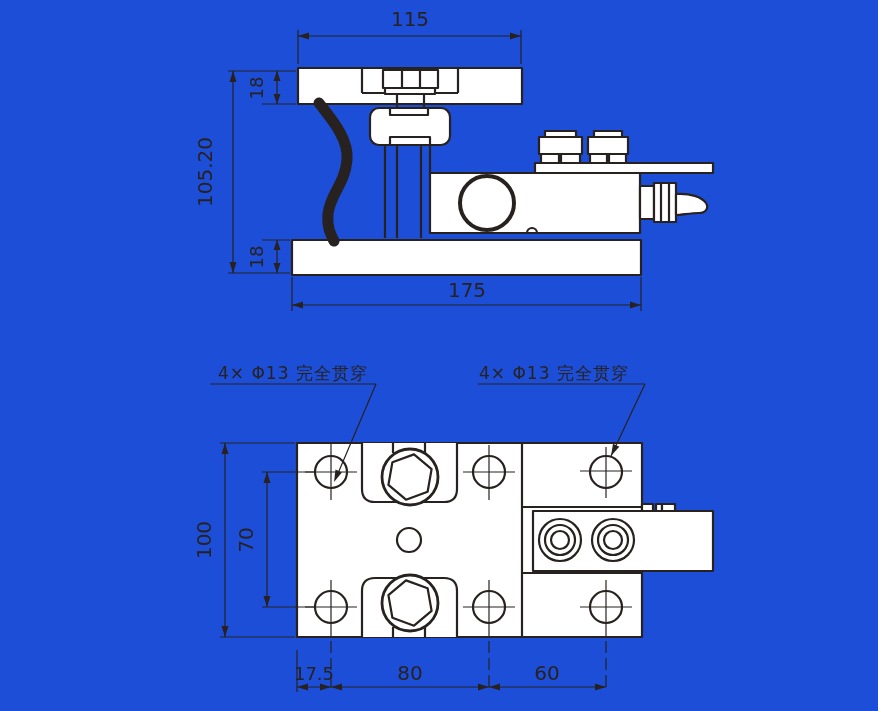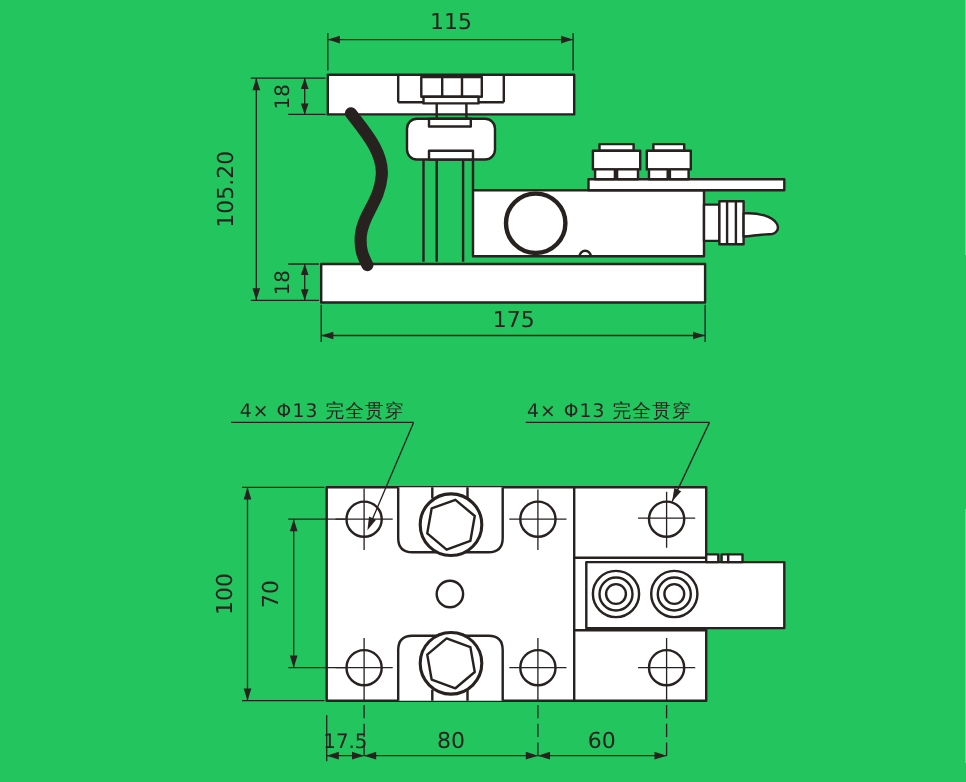--- a/index.html
+++ b/index.html
@@ -1,17 +1,17 @@
 <!DOCTYPE html>
 <html style="--line: #272220;"><head>
 <meta charset="utf-8">
 <style>
   :root { --line:#272220; }
   html,body { margin:0; padding:0; background:#ffffff; }
-  .canvas { width:878px; height:711px; position:relative; background:#22c55e; }
+  .canvas { width:878px; height:711px; position:relative; background:#1d4ed8; }
   svg text { fill:var(--line); font-family:"DejaVu Sans","Liberation Sans",sans-serif; }
   .ln  { fill:none; stroke:var(--line); stroke-width:2.2; stroke-linejoin:round; }
   .lnf { fill:#ffffff; stroke:var(--line); stroke-width:2.2; stroke-linejoin:round; }
   .thin{ fill:none; stroke:var(--line); stroke-width:1.2; }
   .dash{ fill:none; stroke:var(--line); stroke-width:1.2; stroke-dasharray:12 5; }
   .thick { fill:#ffffff; stroke:var(--line); stroke-width:4; }
   .hexc { fill:#ffffff; stroke:var(--line); stroke-width:2.8; }
   .cable{ fill:none; stroke:var(--line); stroke-width:11; stroke-linecap:round; }
   .ar  { fill:var(--line); stroke:none; }
   .dimtxt  { font-size:20px; }

